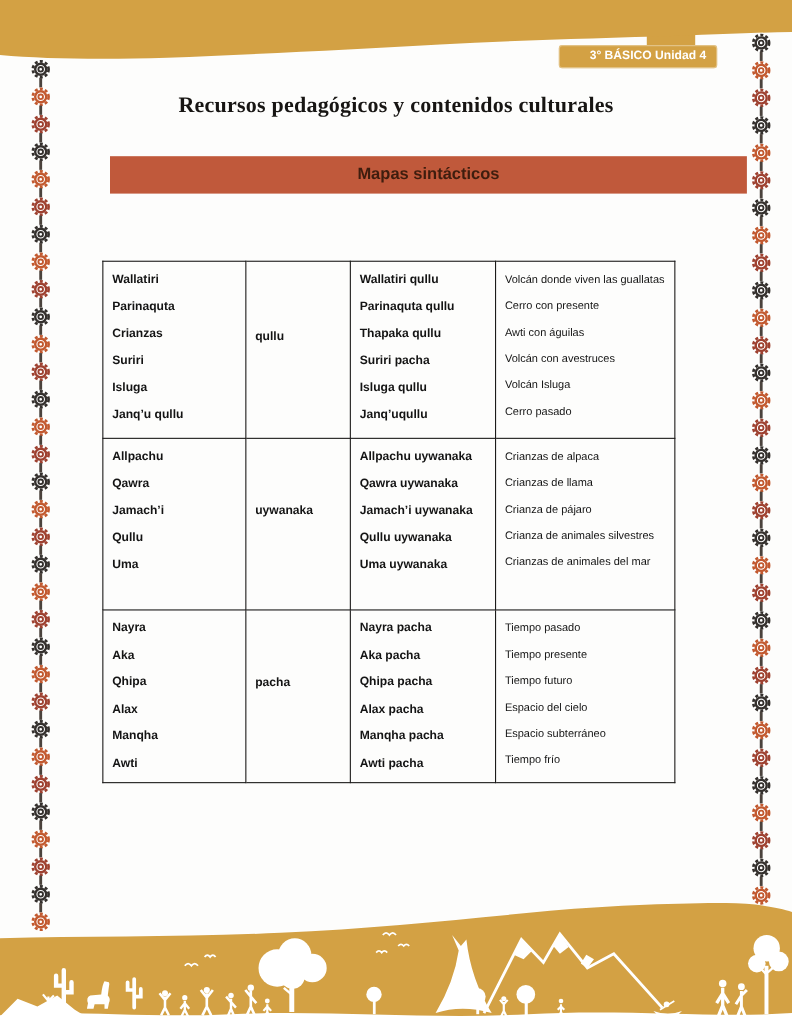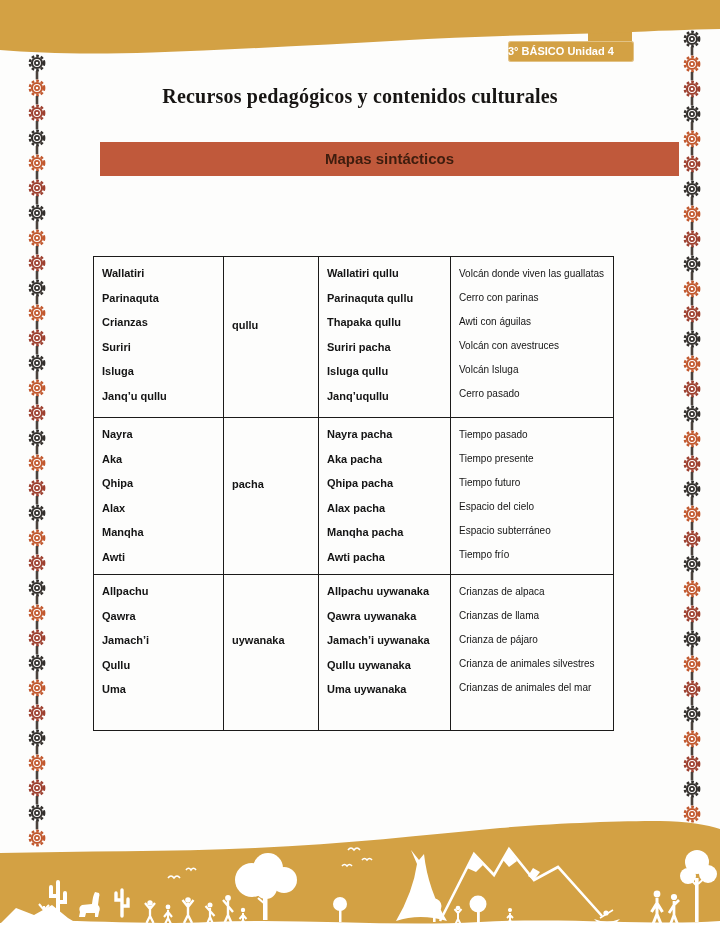--- a/index.html
+++ b/index.html
@@ -4,34 +4,34 @@
 <style>
   html,body{margin:0;padding:0;background:#ffffff;}
   .page{position:relative;width:720px;height:932px;background:#fdfdfc;overflow:hidden;
         font-family:"Liberation Sans",sans-serif;
         --gold:#d3a144;--brick:#c0593b;--ink:#171513;}
   svg{display:block;}
 
   .top-band{position:absolute;top:0;left:0;}
   .badge{position:absolute;left:508px;top:41px;width:126px;height:21px;
          background:var(--gold);border-radius:3px;box-shadow:inset 0 0 0 1px rgba(255,255,255,.35);
-         color:#ffffff;font-size:11px;font-weight:bold;text-align:left;line-height:21px;
-         white-space:nowrap;}
+         color:#ffffff;font-size:11px;font-weight:bold;text-align:center;line-height:21px;
+         white-space:nowrap;padding-left:18px;}
   .title{position:absolute;top:85px;left:0;width:720px;margin:0;text-align:center;
          font-family:"Liberation Serif",serif;font-size:20px;font-weight:bold;color:var(--ink);
          letter-spacing:.2px;}
   .banner{position:absolute;left:100px;top:142px;width:579px;height:34px;background:var(--brick);
           color:#3e1d0e;font-size:15px;font-weight:bold;text-align:center;line-height:34px;}
 
   .chain{position:absolute;display:flex;flex-direction:column;gap:7px;width:18px;}
   .chain-left{left:28px;top:54px;}
   .chain-right{left:683px;top:30px;}
   .gear{width:18px;height:18px;overflow:visible;}
 
-  .maps-table{position:absolute;left:93px;top:256px;width:520px;border-collapse:collapse;
+  .maps-table{position:absolute;left:93px;top:237px;width:520px;border-collapse:collapse;
               table-layout:fixed;}
   .maps-table td{border:1.4px solid #1c1b1a;vertical-align:top;padding:9px 5px 0 8px;}
   .maps-table td.root-cell{vertical-align:middle;padding-top:0;padding-bottom:14px;}
   .w{font-weight:bold;font-size:11px;line-height:15px;margin:0 0 9.5px;color:#141414;}
   .m{font-size:10px;line-height:16.5px;margin:0 0 7.5px;color:#141414;}
 
   .bottom-band{position:absolute;left:0;bottom:0;}
 </style>
 </head>
 <body>
@@ -461,25 +461,51 @@
           <td class="">
             <div class="w">Wallatiri qullu</div>
             <div class="w">Parinaquta qullu</div>
             <div class="w">Thapaka qullu</div>
             <div class="w">Suriri pacha</div>
             <div class="w">Isluga qullu</div>
             <div class="w">Janq’uqullu</div>
           </td>
           <td class="">
             <div class="m">Volcán donde viven las guallatas</div>
-            <div class="m">Cerro con parinas</div>
+            <div class="m">Cerro con presente</div>
             <div class="m">Awti con águilas</div>
             <div class="m">Volcán con avestruces</div>
             <div class="m">Volcán Isluga</div>
             <div class="m">Cerro pasado</div>
+          </td>
+        </tr>
+        <tr style="height: 156px;">
+          <td class="">
+            <div class="w">Allpachu</div>
+            <div class="w">Qawra</div>
+            <div class="w">Jamach’i</div>
+            <div class="w">Qullu</div>
+            <div class="w">Uma</div>
+          </td>
+          <td class="root-cell">
+            <div class="w">uywanaka</div>
+          </td>
+          <td class="">
+            <div class="w">Allpachu uywanaka</div>
+            <div class="w">Qawra uywanaka</div>
+            <div class="w">Jamach’i uywanaka</div>
+            <div class="w">Qullu uywanaka</div>
+            <div class="w">Uma uywanaka</div>
+          </td>
+          <td class="">
+            <div class="m">Crianzas de alpaca</div>
+            <div class="m">Crianzas de llama</div>
+            <div class="m">Crianza de pájaro</div>
+            <div class="m">Crianza de animales silvestres</div>
+            <div class="m">Crianzas de animales del mar</div>
           </td>
         </tr>
         <tr style="height: 147px;">
           <td class="">
             <div class="w">Nayra</div>
             <div class="w">Aka</div>
             <div class="w">Qhipa</div>
             <div class="w">Alax</div>
             <div class="w">Manqha</div>
             <div class="w">Awti</div>
@@ -495,46 +521,20 @@
             <div class="w">Manqha pacha</div>
             <div class="w">Awti pacha</div>
           </td>
           <td class="">
             <div class="m">Tiempo pasado</div>
             <div class="m">Tiempo presente</div>
             <div class="m">Tiempo futuro</div>
             <div class="m">Espacio del cielo</div>
             <div class="m">Espacio subterráneo</div>
             <div class="m">Tiempo frío</div>
-          </td>
-        </tr>
-        <tr style="height: 156px;">
-          <td class="">
-            <div class="w">Allpachu</div>
-            <div class="w">Qawra</div>
-            <div class="w">Jamach’i</div>
-            <div class="w">Qullu</div>
-            <div class="w">Uma</div>
-          </td>
-          <td class="root-cell">
-            <div class="w">uywanaka</div>
-          </td>
-          <td class="">
-            <div class="w">Allpachu uywanaka</div>
-            <div class="w">Qawra uywanaka</div>
-            <div class="w">Jamach’i uywanaka</div>
-            <div class="w">Qullu uywanaka</div>
-            <div class="w">Uma uywanaka</div>
-          </td>
-          <td class="">
-            <div class="m">Crianzas de alpaca</div>
-            <div class="m">Crianzas de llama</div>
-            <div class="m">Crianza de pájaro</div>
-            <div class="m">Crianza de animales silvestres</div>
-            <div class="m">Crianzas de animales del mar</div>
           </td>
         </tr>
       </tbody>
   </table>
 
   <svg class="bottom-band" width="720" height="112" viewBox="0 0 720 112">
     <path fill="#d3a144" d="M0,33 C80,31 170,32 255,28 C345,24 425,15 500,8 C558,3 620,1 660,1 C686,1 708,5 720,9 V112 H0 Z"></path>
     <g fill="#ffffff" stroke="none">
 
       <path d="M0,103 C60,97 130,106 210,102 C300,98 390,107 480,102 C570,97 650,106 720,101 V112 H0 Z"></path>

